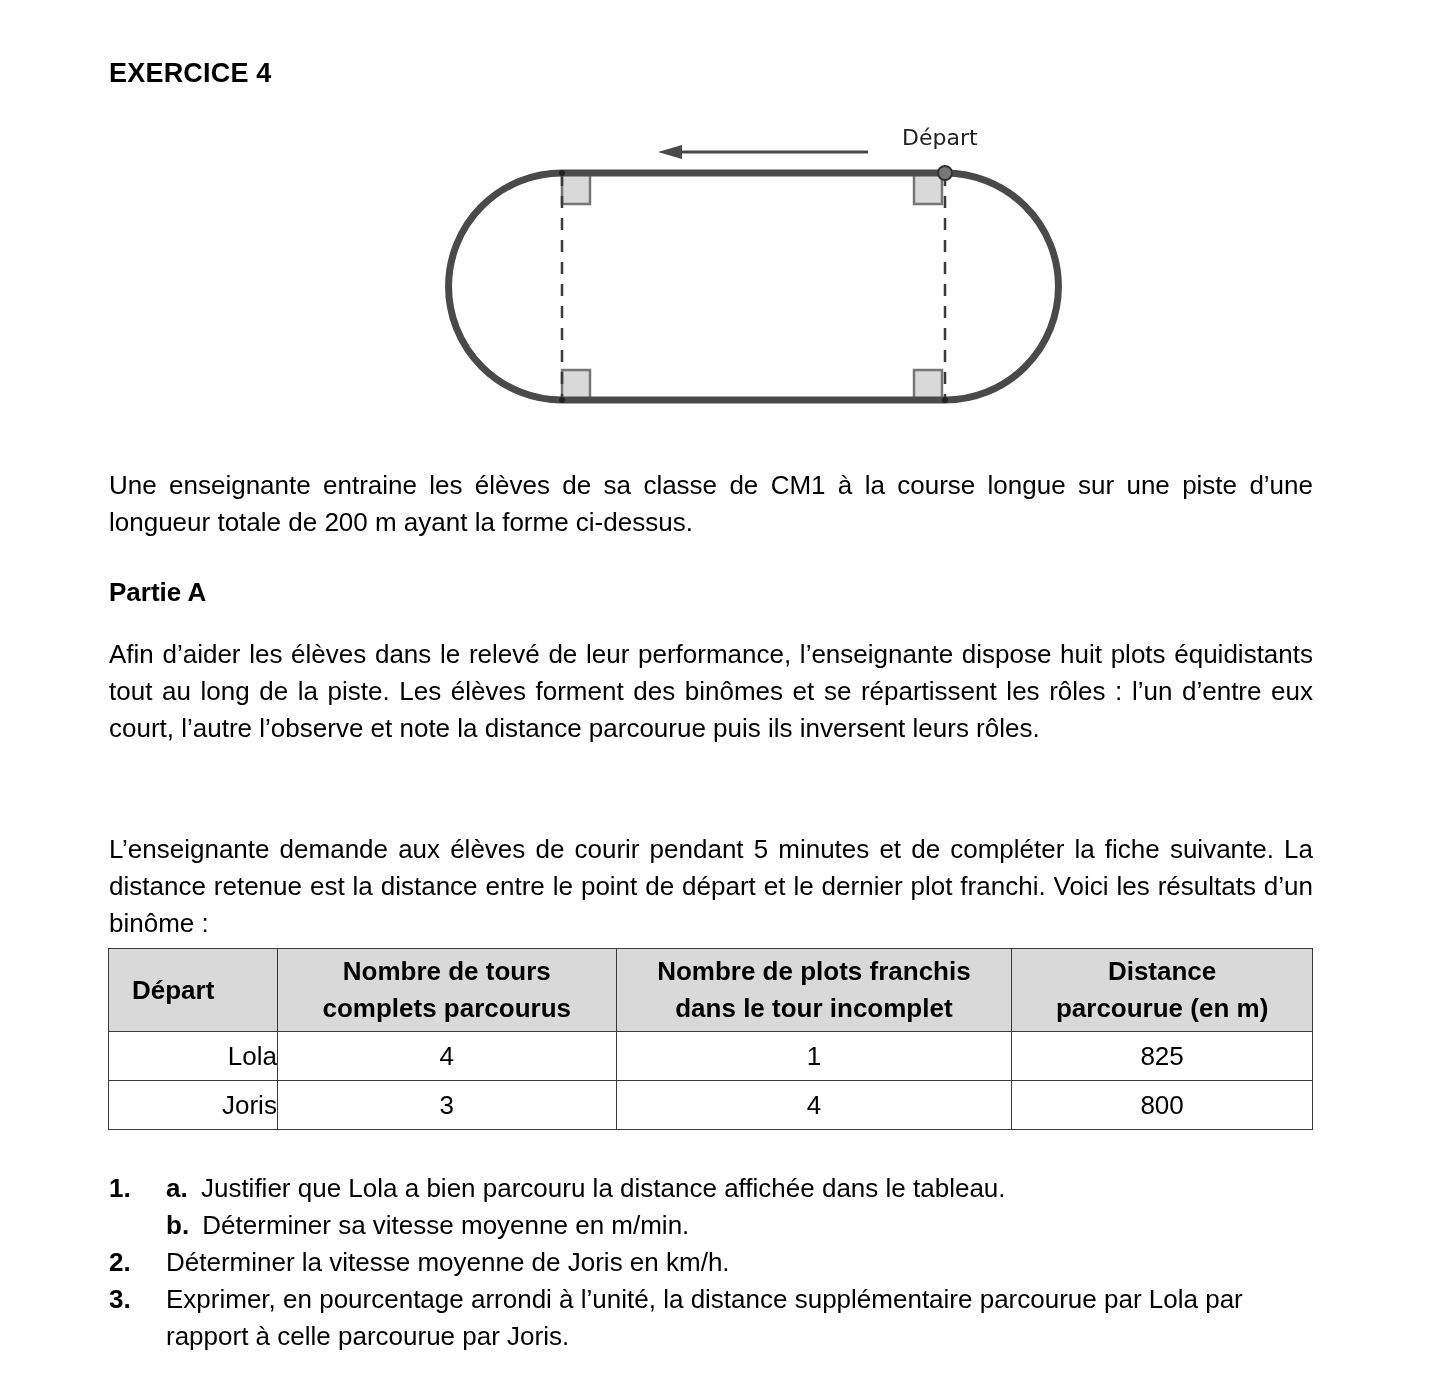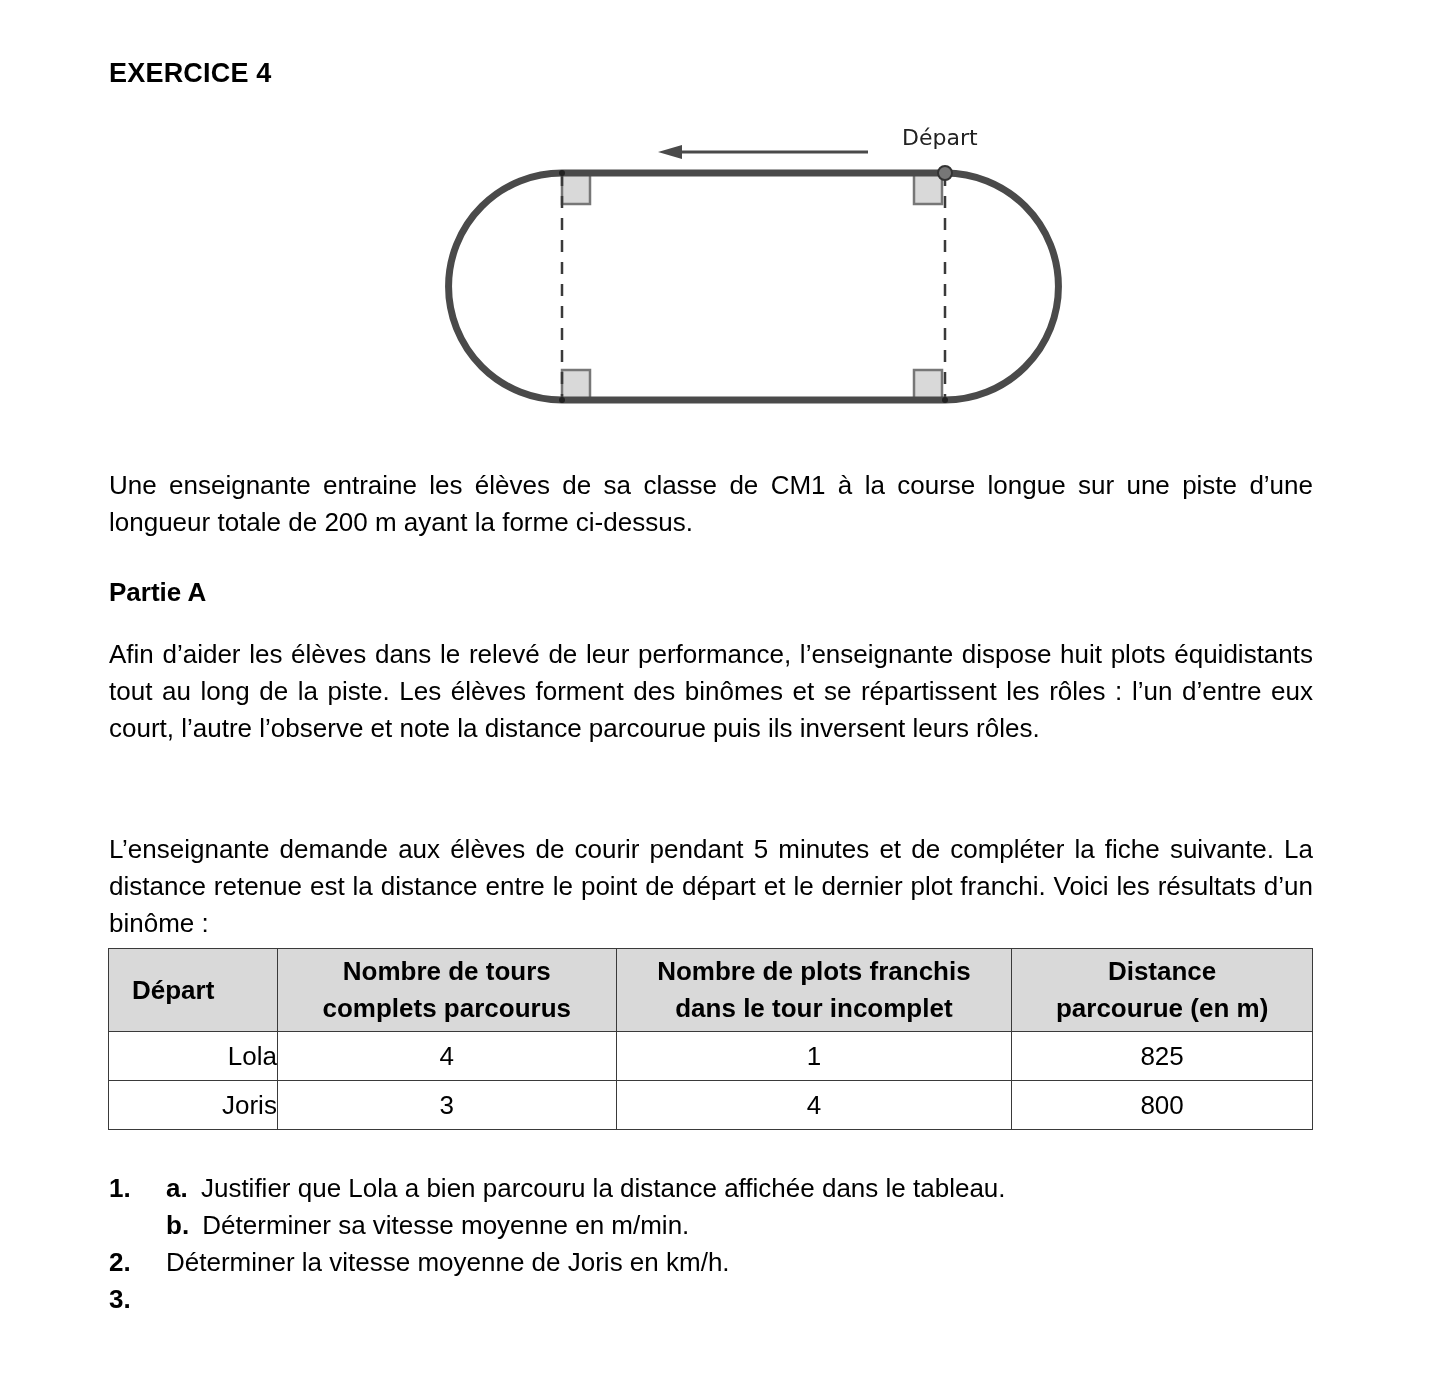--- a/index.html
+++ b/index.html
@@ -117,14 +117,15 @@
     <span class="q-num"></span>
     <span class="q-sub">b.</span>
     <span>Déterminer sa vitesse moyenne en m/min.</span>
   </div>
   <div class="q-row">
     <span class="q-num">2.</span>
     <span>Déterminer la vitesse moyenne de Joris en km/h.</span>
   </div>
   <div class="q-row">
     <span class="q-num">3.</span>
+    <span>Exprimer, en pourcentage arrondi à l’unité, la distance supplémentaire parcourue par Lola par rapport à celle parcourue par Joris.</span>
   </div>
 </div>
 
 </body></html>

